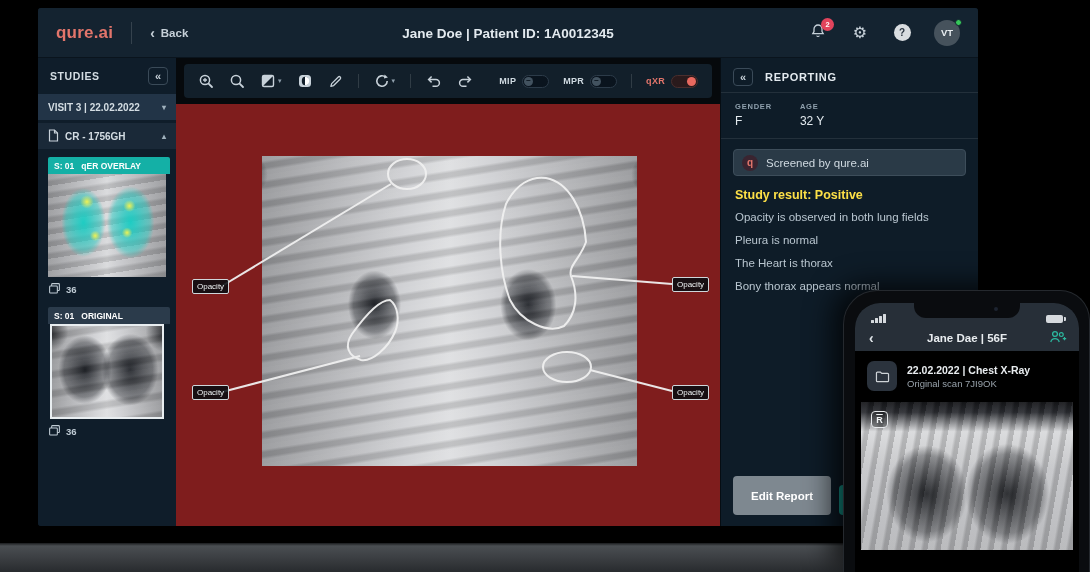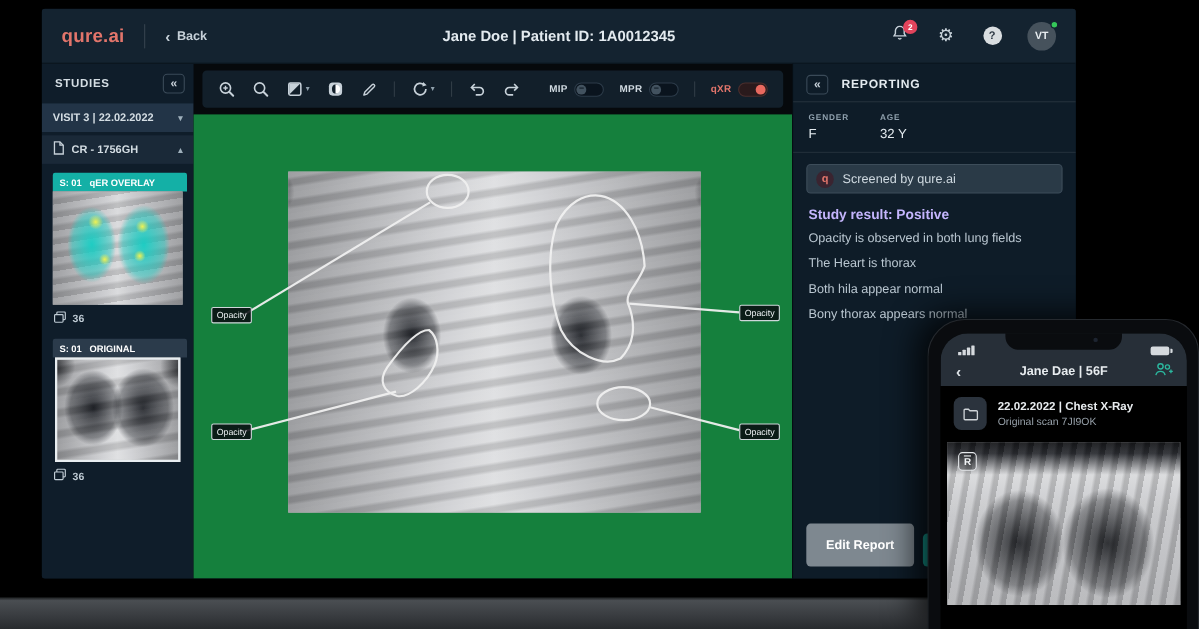--- a/index.html
+++ b/index.html
@@ -96,41 +96,41 @@
   .toolbar-right { margin-left:auto; display:flex; align-items:center; gap:14px; }
   .toggle-group { display:flex; align-items:center; gap:6px; }
   .toggle-label { font-size:9px; font-weight:bold; color:#cfd9e0; letter-spacing:.3px; }
   .toggle-label.qxr { color:#e2756b; }
   .switch { position:relative; width:27px; height:13px; border-radius:8px; background:#0a141e; border:1px solid #2c3b49; }
   .switch .knob { position:absolute; top:1px; left:1px; width:9px; height:9px; border-radius:50%;
     background:#42525f; color:#0a141e; font-size:8px; line-height:8px; text-align:center; font-weight:bold; }
   .switch.on { background:#2a1a1c; border-color:#4a2e2d; }
   .switch.on .knob { left:auto; right:1px; background:#e8695f; color:#e8695f; }
 
-  .canvas { position:relative; flex:1; background:#15803d; overflow:hidden; }
+  .canvas { position:relative; flex:1; background:#7f1d1d; overflow:hidden; }
   .main-xray { position:absolute; left:86px; top:52px; width:375px; height:310px; }
   .annot-svg { position:absolute; inset:0; width:100%; height:100%; pointer-events:none; }
   .opacity-label { position:absolute; font-size:8px; color:#eef2f4; background:rgba(10,14,18,.88);
     border:1px solid #cfd6da; border-radius:2px; padding:1.5px 4px; line-height:1.2; }
 
   
   .rpanel { width:258px; background:#0e1c28; border-left:1px solid #060d13; flex:0 0 auto;
     position:relative; }
   .rp-header { height:30px; display:flex; align-items:center; gap:12px; padding:0 12px; margin-top:4px; }
   .rp-title { font-size:11px; font-weight:bold; letter-spacing:.7px; color:#e3eaef; }
   .rp-div { height:1px; background:rgba(255,255,255,.09); margin:0 0; }
   .rp-info { display:flex; gap:28px; padding:9px 14px 10px; }
   .rp-field-label { font-size:7.5px; font-weight:bold; letter-spacing:.8px; color:#8fa0ad; }
   .rp-field-value { font-size:12px; color:#e3eaef; margin-top:3px; }
   .screened-pill { margin:10px 12px 0; height:27px; background:#2a3a47; border:1px solid #3d4d5a;
     border-radius:4px; display:flex; align-items:center; gap:8px; padding:0 8px; }
   .screened-pill .q-circle { width:16px; height:16px; border-radius:50%; background:#3a2430;
     color:#e2756b; font-size:10px; font-weight:bold; display:flex; align-items:center; justify-content:center; }
   .screened-text { font-size:11.5px; color:#cfd9e0; }
-  .study-result { padding:12px 14px 0; font-size:12.5px; font-weight:bold; color:#c4b5fd; }
+  .study-result { padding:12px 14px 0; font-size:12.5px; font-weight:bold; color:#fde047; }
   .findings { padding:8px 14px 0; list-style:none; }
   .findings li { font-size:11.5px; color:#b9c6d0; line-height:1.3; margin-bottom:8px; }
   .edit-report-btn { position:absolute; left:12px; bottom:11px; width:98px; height:39px;
     background:#7e8890; border:none; border-radius:4px; color:#fff; font-size:11.5px; font-weight:bold;
     font-family:inherit; }
   .confirm-btn { position:absolute; left:118px; bottom:11px; width:84px; height:30px;
     background:#16a398; border:none; border-radius:4px; color:#fff; font-size:11.5px; font-weight:bold;
     font-family:inherit; }
 
   
@@ -406,22 +406,22 @@
           </div>
         </div>
         <div class="rp-div"></div>
         <div class="screened-pill">
           <span class="q-circle">q</span>
           <span class="screened-text">Screened by qure.ai</span>
         </div>
         <div class="study-result">Study result: Positive</div>
         <ul class="findings">
           <li>Opacity is observed in both lung fields</li>
+          <li>Pleura is normal</li>
           <li>The Heart is thorax</li>
-          <li>Both hila appear normal</li>
           <li>Bony thorax appears normal</li>
         </ul>
         <button class="edit-report-btn">Edit Report</button>
         <button class="confirm-btn"></button>
       </div>
 
     </div>
   </div>
 
   <div class="laptop-base"></div>

